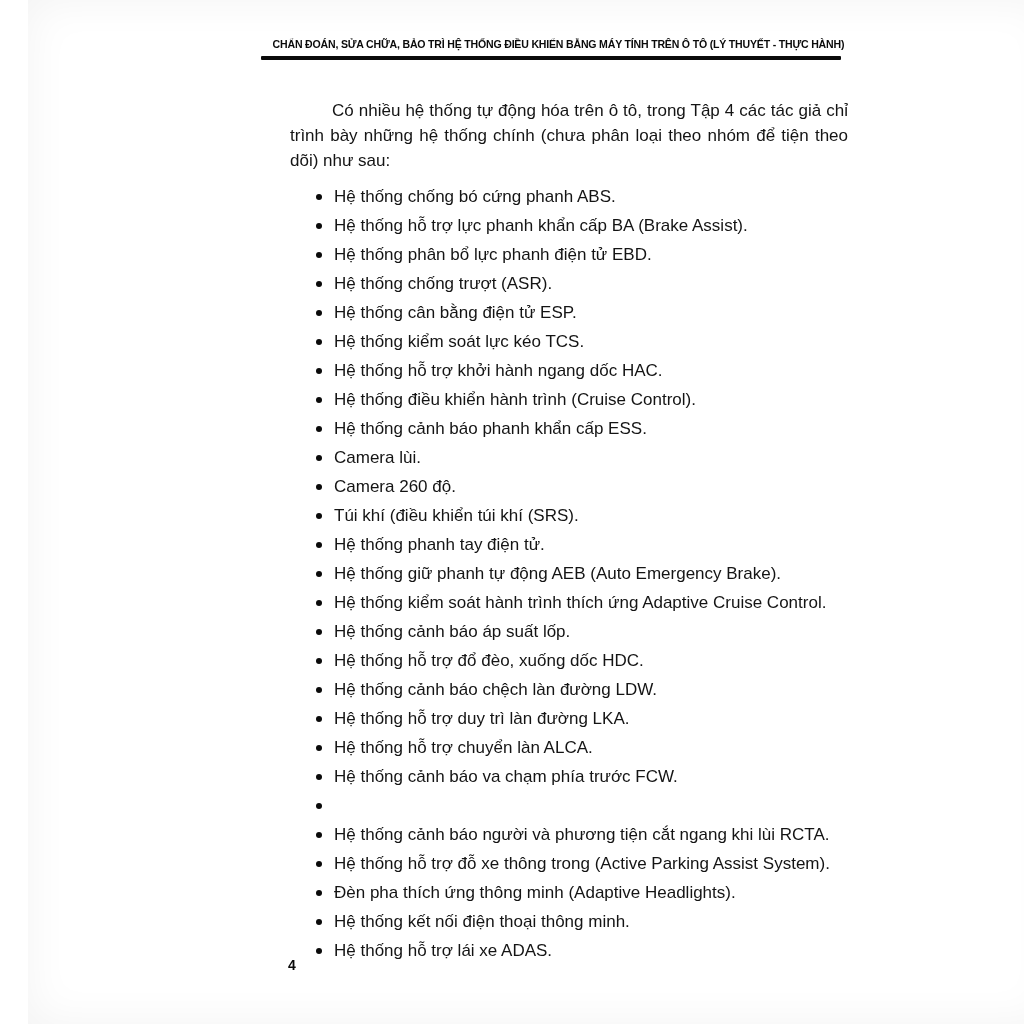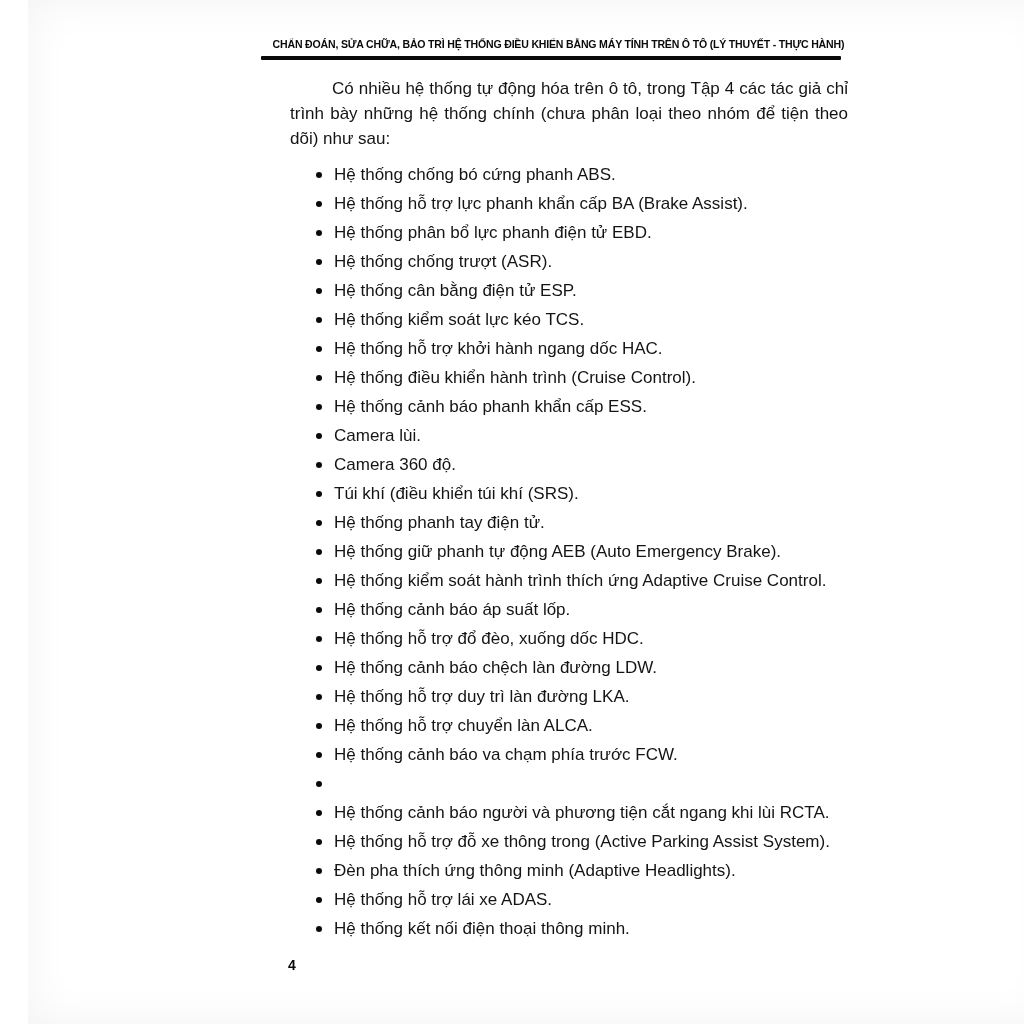--- a/index.html
+++ b/index.html
@@ -36,21 +36,21 @@
     left: 233px;
     top: 56px;
     width: 580px;
     height: 4px;
     background: #0a0a0a;
     border-radius: 1px;
   }
   .body-text {
     position: absolute;
     left: 262px;
-    top: 76px;
+    top: 98px;
     width: 558px;
     color: #141414;
   }
   .intro {
     margin: 0;
     font-size: 17px;
     line-height: 25px;
     text-align: justify;
     text-indent: 42px;
   }
@@ -132,21 +132,21 @@
         <li>
           <span class="dot"></span>
           <span>Hệ thống cảnh báo phanh khẩn cấp ESS.</span>
         </li>
         <li>
           <span class="dot"></span>
           <span>Camera lùi.</span>
         </li>
         <li>
           <span class="dot"></span>
-          <span>Camera 360 độ.</span>
+          <span>Camera 260 độ.</span>
         </li>
         <li>
           <span class="dot"></span>
           <span>Túi khí (điều khiển túi khí (SRS).</span>
         </li>
         <li>
           <span class="dot"></span>
           <span>Hệ thống phanh tay điện tử.</span>
         </li>
         <li>
@@ -191,24 +191,24 @@
         <li>
           <span class="dot"></span>
           <span>Hệ thống hỗ trợ đỗ xe thông trong (Active Parking Assist System).</span>
         </li>
         <li>
           <span class="dot"></span>
           <span>Đèn pha thích ứng thông minh (Adaptive Headlights).</span>
         </li>
         <li>
           <span class="dot"></span>
+          <span>Hệ thống kết nối điện thoại thông minh.</span>
+        </li>
+        <li>
+          <span class="dot"></span>
           <span>Hệ thống hỗ trợ lái xe ADAS.</span>
-        </li>
-        <li>
-          <span class="dot"></span>
-          <span>Hệ thống kết nối điện thoại thông minh.</span>
         </li>
       </ul>
   </div>
 
   <div class="page-number">4</div>
 
 </div>
 
 </body></html>

